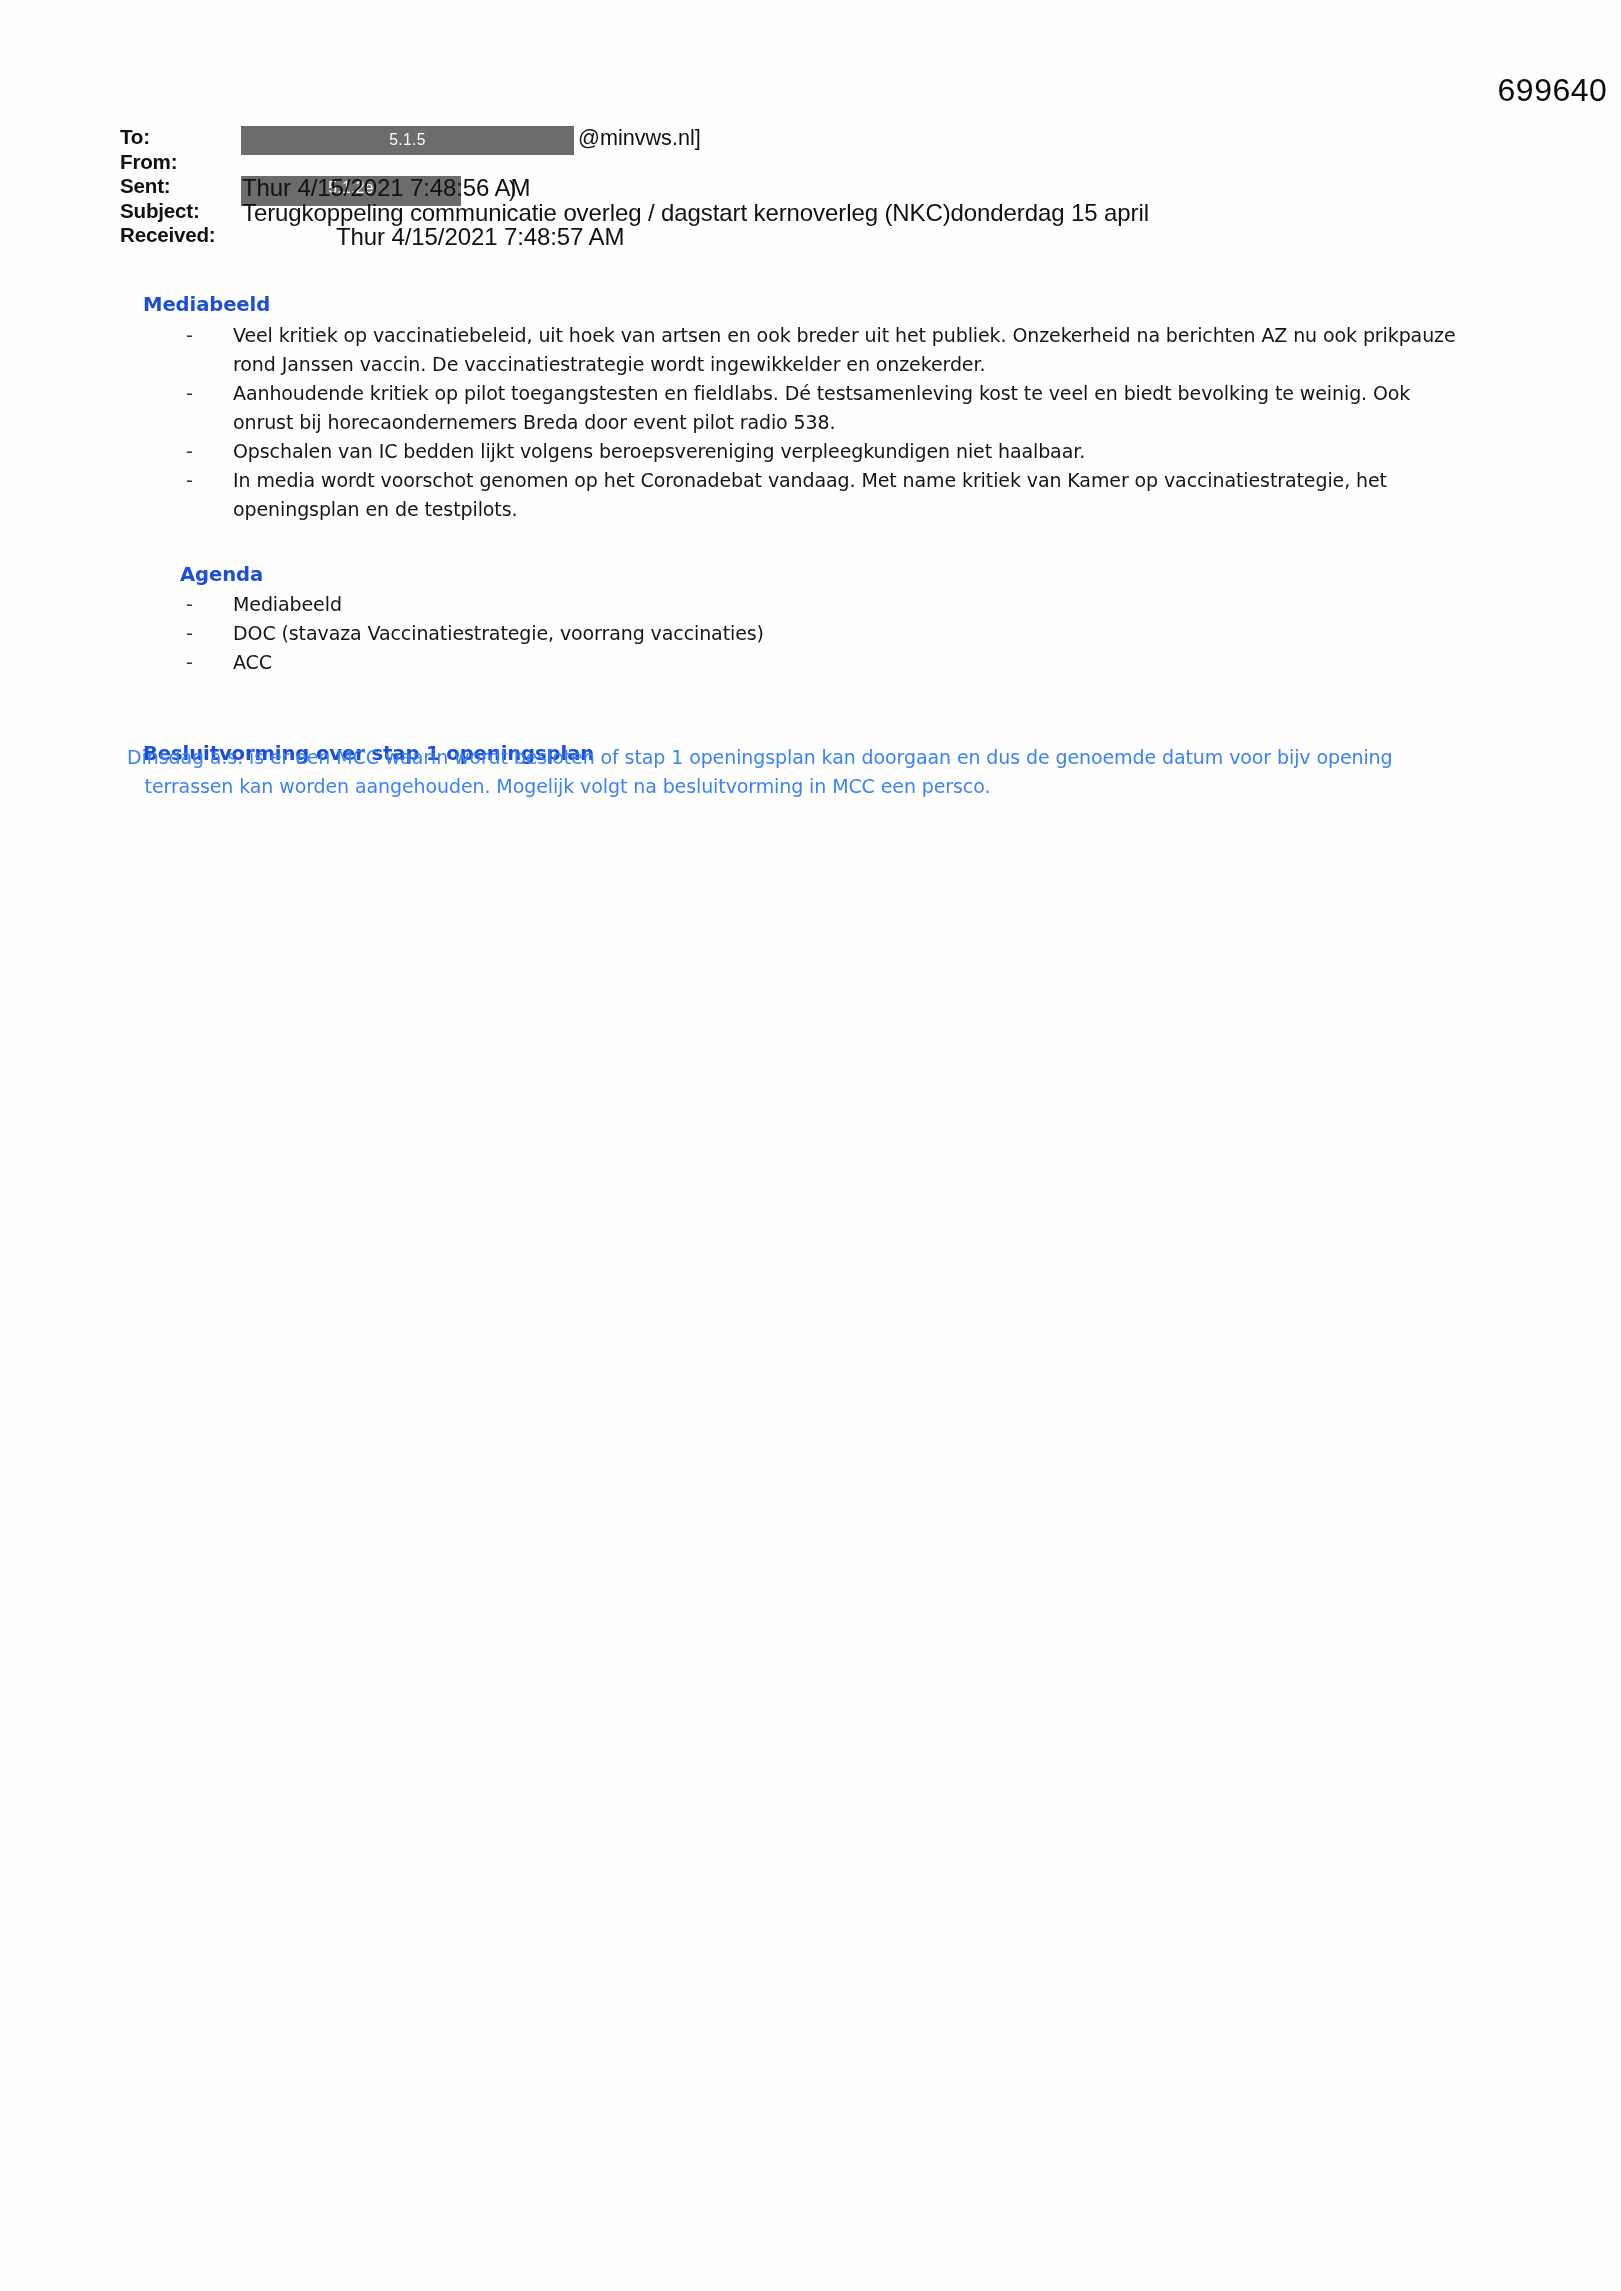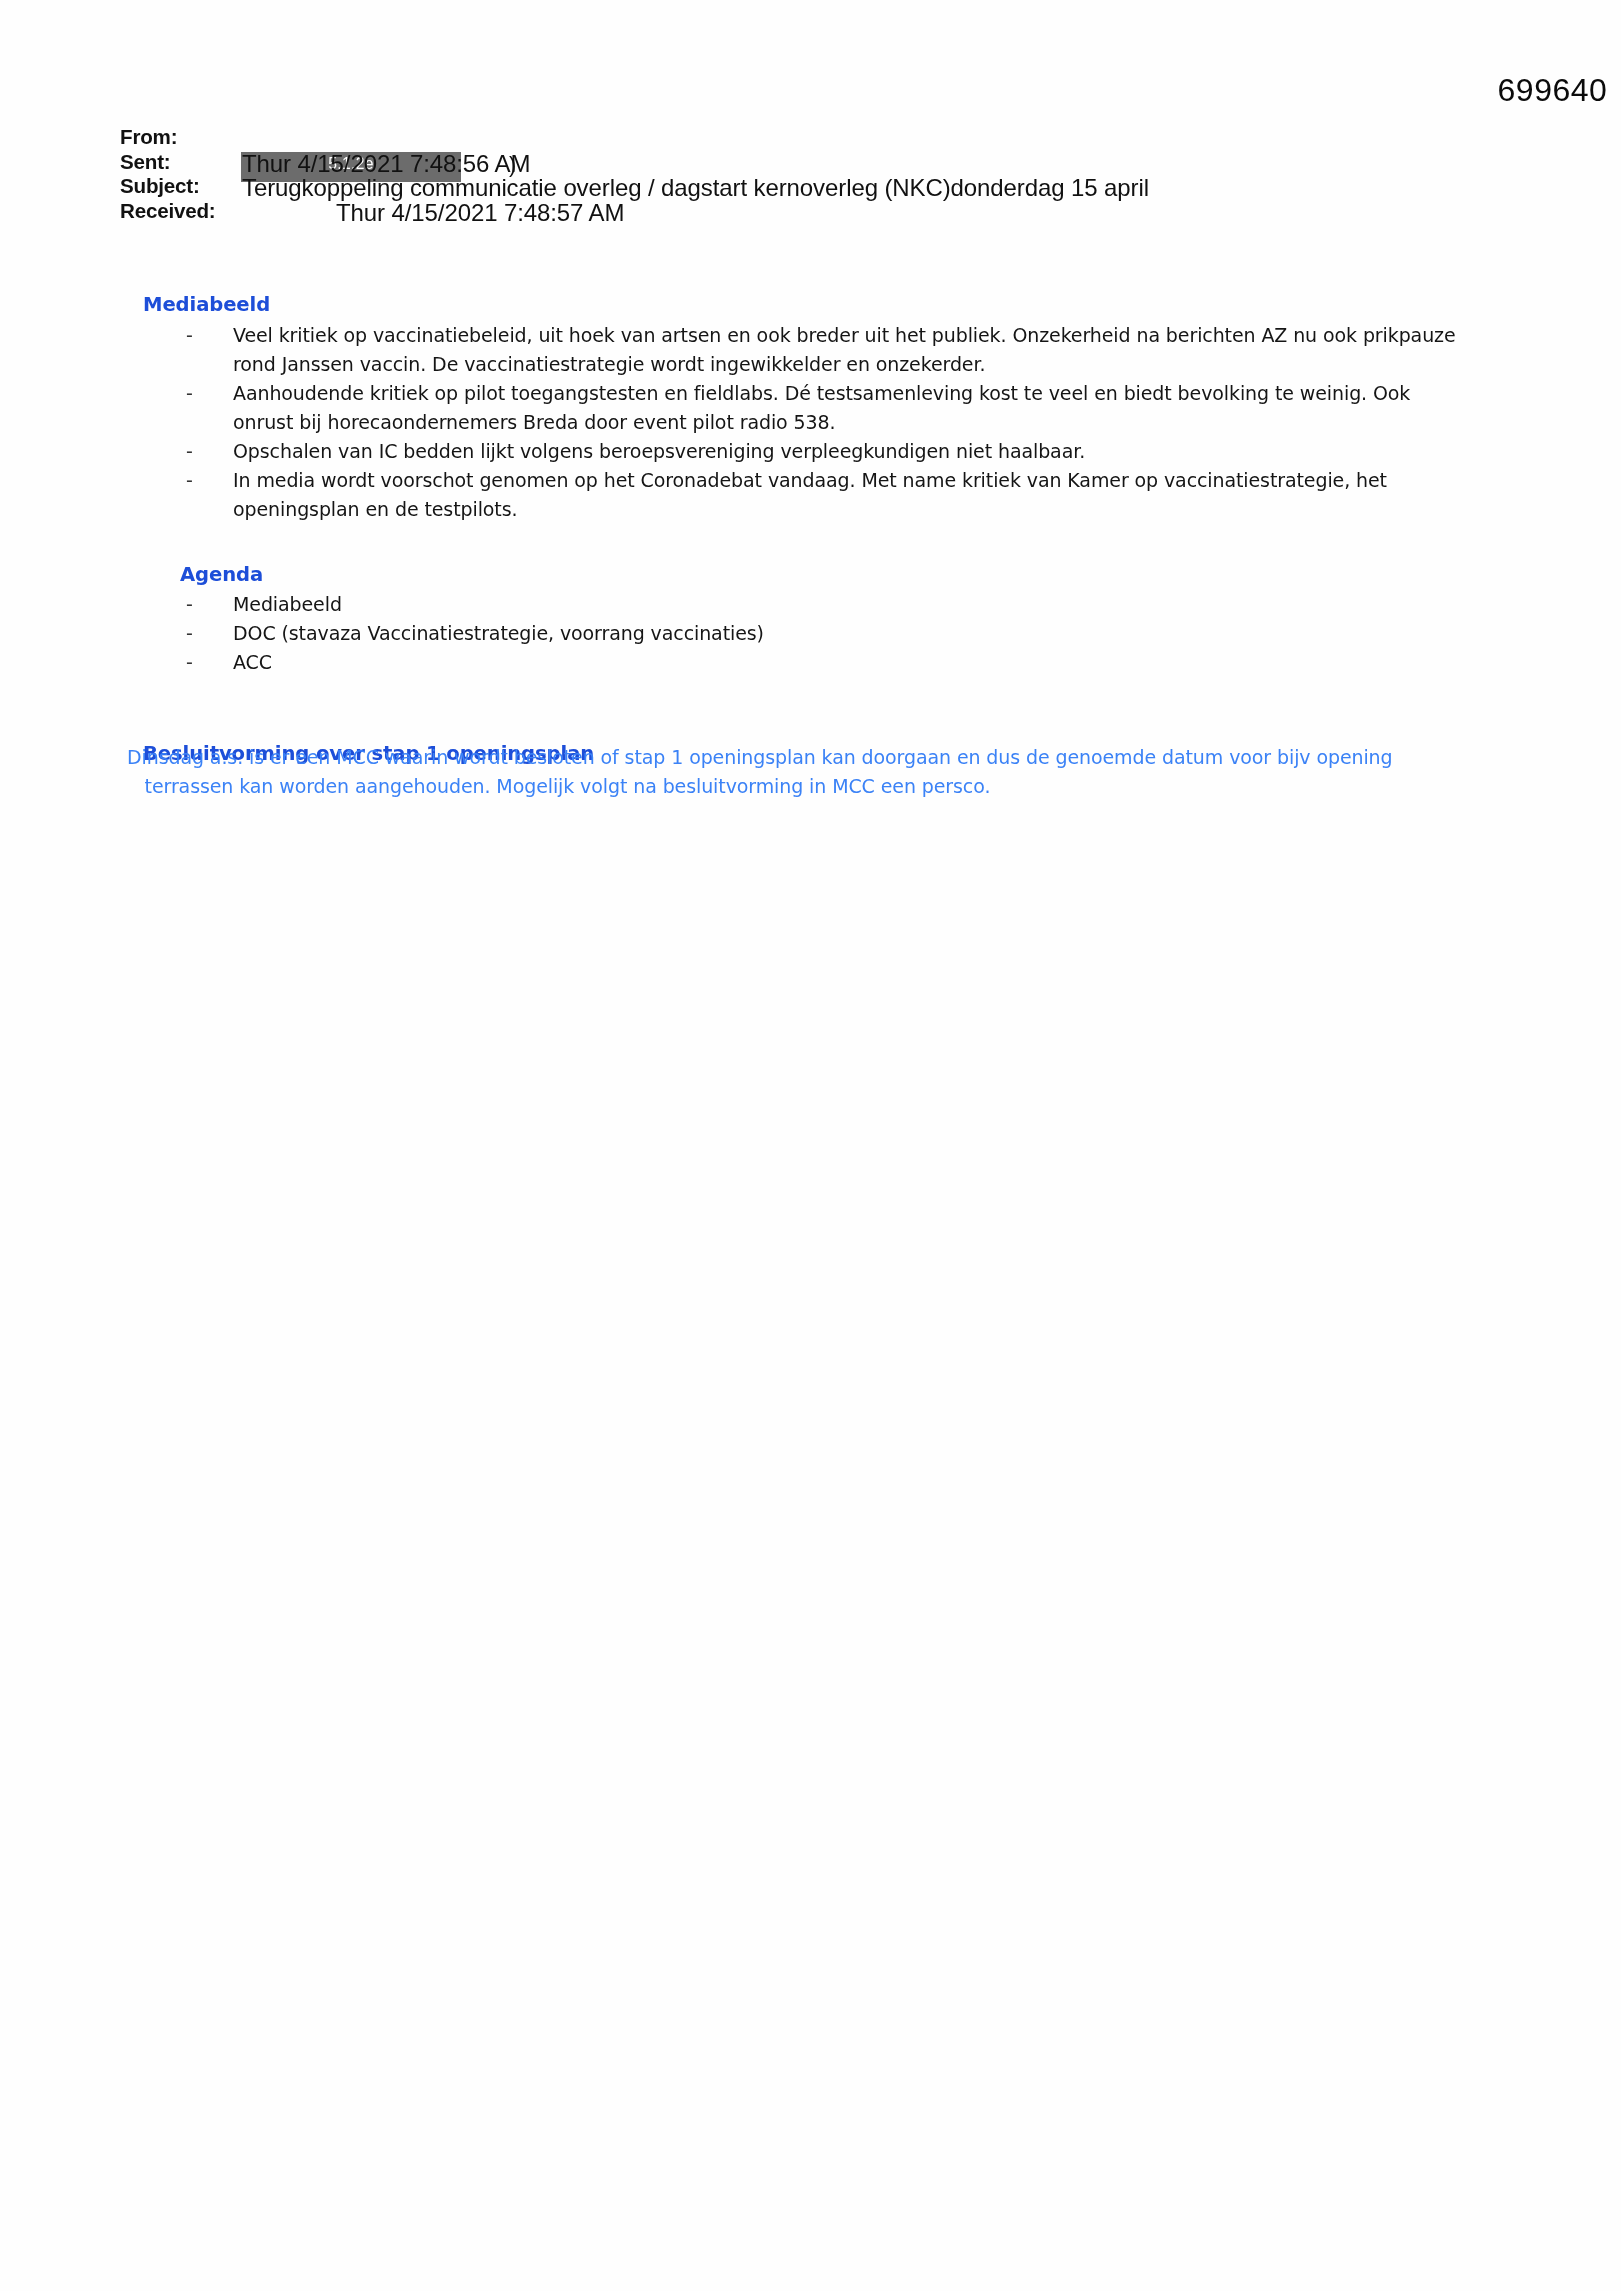--- a/index.html
+++ b/index.html
@@ -161,20 +161,25 @@
 </style>
 </head>
 <body>
 
 <div class="page">
 
   <div class="page-number">699640</div>
 
   <div class="mail-header">
 
+    <div class="hdr-row">
+      <span class="hdr-label">To:</span>
+      <span class="redaction" id="redaction-to">5.1.5</span>
+      <span class="after-redaction-to">@minvws.nl]</span>
+    </div>
 
     <div class="hdr-row">
       <span class="hdr-label">From:</span>
       <span class="redaction" id="redaction-from">5.1.2e</span>
       <span class="after-redaction-from">)</span>
     </div>
 
     <div class="hdr-row">
       <span class="hdr-label">Sent:</span>
       <span class="hdr-value col">Thur 4/15/2021 7:48:56 AM</span>

